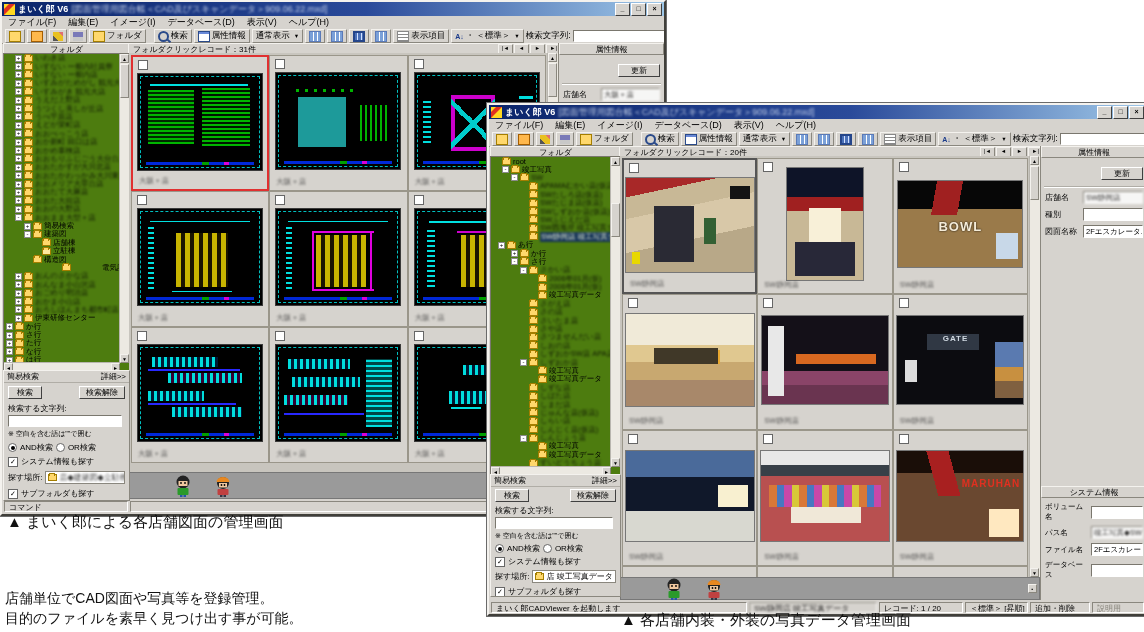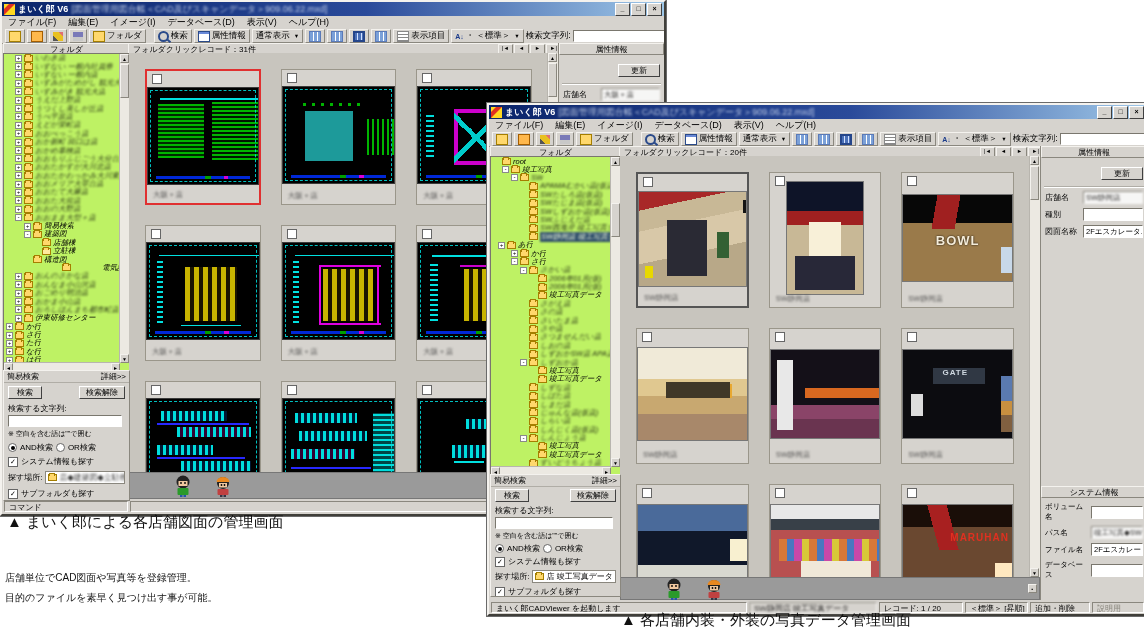--- a/index.html
+++ b/index.html
@@ -35,36 +35,36 @@
   .ic-cols{background:repeating-linear-gradient(0deg,#888 0 1px,#fff 1px 3px);border:1px solid #888;}
   .ic-sort{font-size:7px;line-height:9px;color:#1a3a8a;width:auto;font-weight:bold;}
   .inp{background:#fff;border:1px solid;border-color:#7a776e #fff #fff #7a776e;height:10px;font-size:8px;padding:0 2px;}
   .dda{font-size:5.5px;margin-left:2px;}
   
   .colhdr{background:#d6d3ce;border:1px solid;border-color:#f4f2ee #8a877e #8a877e #f4f2ee;font-size:8px;display:flex;align-items:center;justify-content:center;overflow:hidden;white-space:nowrap;}
   .colhdr.l{justify-content:flex-start;padding-left:4px;}
   .nav{margin-left:auto;display:flex;gap:1px;padding-right:2px;}
   .nbtn{min-width:13px;height:8px;border:1px solid;border-color:#f4f2ee #8a877e #8a877e #f4f2ee;background:#d6d3ce;font-size:5.5px;line-height:7px;text-align:center;}
   
-  .tree{background:#bef264;border:1px solid;border-color:#7a776e #fff #fff #7a776e;overflow:hidden;font-style:italic;}
+  .tree{background:#4d7c0f;border:1px solid;border-color:#7a776e #fff #fff #7a776e;overflow:hidden;}
   .trow{display:flex;align-items:center;gap:2px;height:8.4px;white-space:nowrap;font-size:7.5px;}
   .exp{width:7px;height:7px;box-sizing:border-box;border:1px solid #8a8a8a;background:#fff;font-size:6px;line-height:5px;text-align:center;flex:0 0 auto;}
   .fold{width:9px;height:7px;background:#ffd86c;border:1px solid #a57e00;box-sizing:border-box;position:relative;flex:0 0 auto;}
   .fold::before{content:"";position:absolute;left:0;top:-2px;width:4px;height:2px;background:#ffd86c;border:1px solid #a57e00;border-bottom:none;}
   .fold.open{background:#ffe9a0;}
   .tlabel{overflow:hidden;}
   .tlabel.sel{background:#0a246a;color:#fff;padding:0 1px;}
   
   .sbv{position:absolute;width:9px;background:#ece9e2;border-left:1px solid #b8b5ae;}
   .sbh{position:absolute;height:8px;background:#ece9e2;border-top:1px solid #b8b5ae;display:flex;justify-content:space-between;}
   .sbtn{width:9px;height:9px;background:#d6d3ce;border:1px solid;border-color:#f4f2ee #8a877e #8a877e #f4f2ee;font-size:5px;line-height:8px;text-align:center;box-sizing:border-box;}
   .sth{position:absolute;left:0;width:9px;height:34px;background:#d6d3ce;border:1px solid;border-color:#f4f2ee #8a877e #8a877e #f4f2ee;box-sizing:border-box;}
   
   .thumbs{background:#c8c5be;overflow:hidden;}
-  .grid{position:absolute;left:0;top:0;bottom:0;display:grid;grid-template-columns:repeat(3,1fr);gap:20px;padding:16px;overflow:hidden;grid-auto-rows:136px;}
+  .grid{position:absolute;left:0;top:0;bottom:0;display:grid;grid-template-columns:repeat(3,1fr);gap:0;padding:2px;overflow:hidden;grid-auto-rows:136px;}
   .cell{background:#d6d3ce;border:1px solid #9a968a;position:relative;overflow:hidden;}
   .cell.sel-red{border:2px solid #e03030;}
   .cell.sel-dark{border:2px solid #555;}
   .cb{position:absolute;top:3px;left:5px;width:8px;height:8px;background:#fff;border:1px solid #666;}
   .imgwrap{position:absolute;left:0;right:0;top:13px;height:104px;display:flex;align-items:center;justify-content:center;}
   .tcap{position:absolute;left:6px;bottom:3px;font-size:7.5px;color:#333;}
   
   .cad{width:124px;height:96px;background-color:#000;border:1px solid #3a3a3a;position:relative;background-repeat:no-repeat;}
   .cad::before{content:"";position:absolute;inset:2px;border:1px dashed rgba(0,225,225,.85);}
   .cad::after{content:"";position:absolute;left:8px;right:8px;bottom:5px;height:3px;
@@ -128,21 +128,21 @@
   .hrline{height:1px;background:#b0ada6;margin:6px 3px 0 3px;box-shadow:0 1px 0 #fff;}
   
   .mascotbar{background:#9a9a9a;border:1px solid #777;display:flex;align-items:center;gap:22px;padding-left:44px;box-sizing:border-box;}
   .mascotbar .endbtn{margin-left:auto;margin-right:2px;}
   .statusbar{display:flex;gap:2px;padding:1px 2px;background:#d6d3ce;align-items:center;box-sizing:border-box;}
   .seg{border:1px solid;border-color:#8a877e #fff #fff #8a877e;padding:0 4px;font-size:8px;height:11px;line-height:11px;overflow:hidden;white-space:nowrap;box-sizing:border-box;}
   .seg.grow{flex:1;}
   .seg.dis{color:#8a877e;}
   
   .cap{position:absolute;font-size:15px;color:#111;white-space:nowrap;}
-  .para{position:absolute;font-size:10px;line-height:20px;color:#111;}
+  .para{position:absolute;font-size:14px;line-height:20px;color:#111;margin-top:20px;}
 </style>
 </head>
 <body>
 
 <div class="win" style="left:0;top:0;width:662px;height:512px;">
   <div class="tb abs">
     <svg width="11" height="11" viewBox="0 0 11 11">
         <rect width="11" height="11" fill="#ffd820"></rect>
         <path d="M0 11L11 0H5L0 5z" fill="#e03020"></path>
       </svg>

